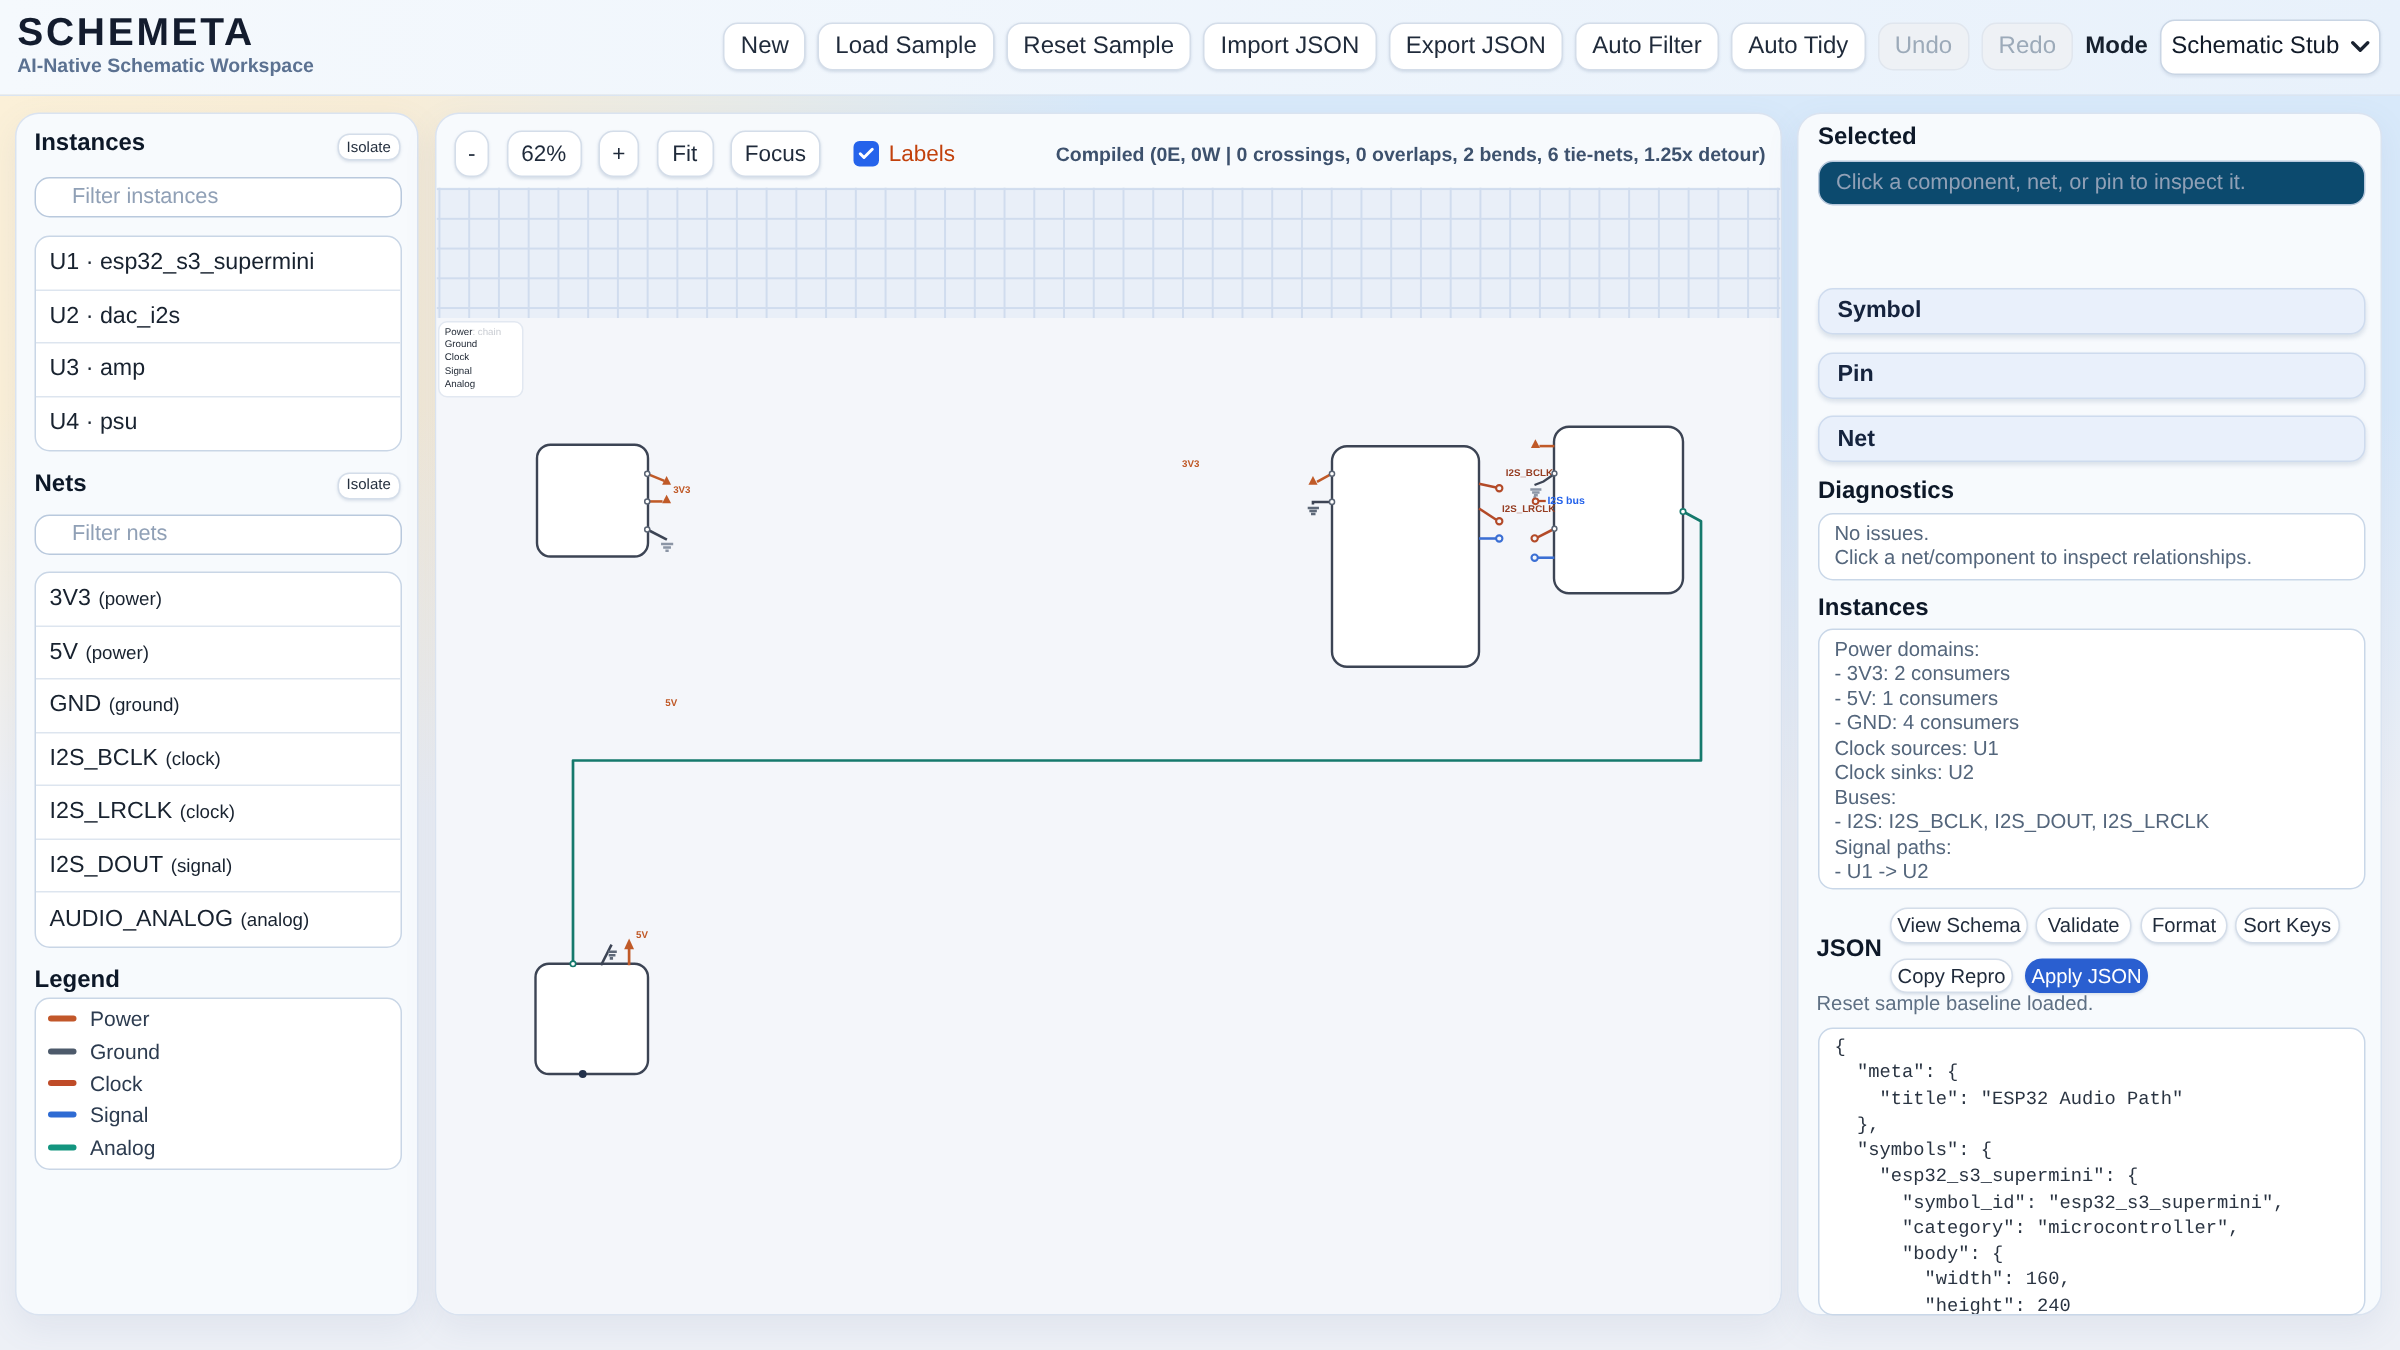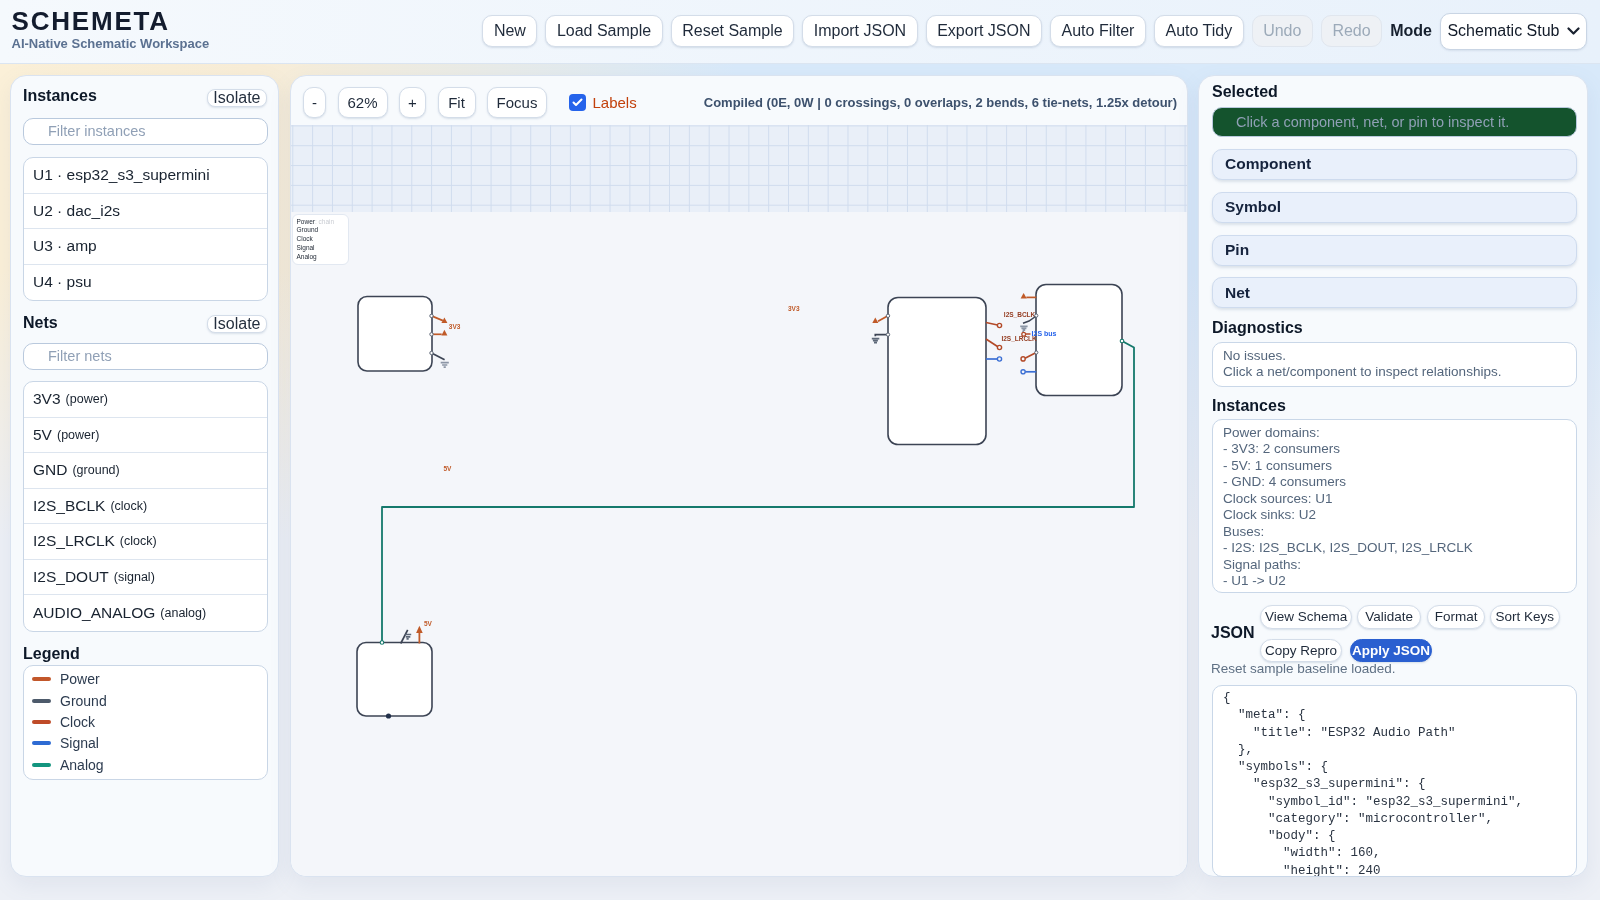--- a/index.html
+++ b/index.html
@@ -43,21 +43,21 @@
 }
 #lpanel { left:10px;  width:269px; }
 #cpanel { left:290px; width:898px; }
 #rpanel { left:1198px; width:390px; }
 .panel > * { position:absolute; }
 
 h2 { font-size:16px; font-weight:700; color:#0d1828; line-height:18px; }
 .mini {
   height:18px; padding:0 5.5px; display:inline-flex; align-items:center;
   background:#fff; border:1px solid #d4dde9; border-radius:8px;
-  font-size:16px; color:#25303f; box-shadow:0 1px 2px rgba(130,150,180,.25);
+  font-size:10px; color:#25303f; box-shadow:0 1px 2px rgba(130,150,180,.25);
 }
 .filter {
   height:27px; left:12px; right:10px; border:1px solid #b9c9dd; border-radius:10px;
   background:#fff; display:flex; align-items:center; padding:0 24px;
   font-size:14.5px; color:#90a0b6;
 }
 .list { left:12px; right:10px; background:#fff; border:1px solid #c9d6e6; border-radius:10px; overflow:hidden; }
 .list .row {
   height:35.5px; display:flex; align-items:center; padding:0 9px;
   font-size:15.5px; color:#18222f; border-bottom:1px solid #dde5ef;
@@ -98,21 +98,21 @@
   background:#fff; border:1px solid #e2e8f1; border-radius:6px;
   padding:3px 4px; font-size:6.5px; line-height:8.9px; color:#242c38;
 }
 .minileg .f { color:#c9ccd2; }
 svg.schem { position:absolute; left:0; top:0; }
 
 
 .rin { left:13px; right:10px; }
 .inspect {
   height:30px; border:1px solid #b9c9dd; border-radius:10px;
-  background:#14532d; display:flex; align-items:center; padding:0 23px;
+  background:#0c4a6e; display:flex; align-items:center; padding:0 11px;
   font-size:14.5px; color:#90a0b6;
 }
 .acc {
   height:31px; background:#e9f0fb; border:1px solid #cedbee; border-radius:10px;
   display:flex; align-items:center; padding:0 12px;
   font-size:15.5px; font-weight:700; color:#15233d;
   box-shadow:0 2px 3px rgba(120,140,170,.22);
 }
 .infobox {
   background:#fff; border:1px solid #c9d7e8; border-radius:10px;
@@ -277,35 +277,34 @@
 
       <text x="497" y="186" font-size="6.5" font-weight="bold" fill="#c05a28">3V3</text>
       <text x="152.5" y="345.5" font-size="6.5" font-weight="bold" fill="#c05a28">5V</text>
     </svg>
   </div>
 </div>
 
 <div class="panel" id="rpanel">
   <h2 style="left:13px; top:7.2px;">Selected</h2>
   <div class="inspect rin" style="top:31px;">Click a component, net, or pin to inspect it.</div>
-  <div class="acc rin" style="top:72.5px;">Component</div>
   <div class="acc rin" style="top:115.8px;">Symbol</div>
   <div class="acc rin" style="top:158.5px;">Pin</div>
   <div class="acc rin" style="top:201px;">Net</div>
   <h2 style="left:13px; top:242.7px;">Diagnostics</h2>
   <div class="infobox rin" style="top:265.5px; height:45px;">No issues.<br>Click a net/component to inspect relationships.</div>
   <h2 style="left:13px; top:320.7px;">Instances</h2>
   <div class="infobox rin" style="top:343px; height:174px;">Power domains:<br>- 3V3: 2 consumers<br>- 5V: 1 consumers<br>- GND: 4 consumers<br>Clock sources: U1<br>Clock sinks: U2<br>Buses:<br>- I2S: I2S_BCLK, I2S_DOUT, I2S_LRCLK<br>Signal paths:<br>- U1 -&gt; U2</div>
   <h2 style="left:12px; top:547.8px;">JSON</h2>
   <span class="jbtn" style="left:60.8px; top:529px; width:92.5px;">View Schema</span>
   <span class="jbtn" style="left:158.3px; top:529px; width:63.7px;">Validate</span>
   <span class="jbtn" style="left:228.3px; top:529px; width:57.5px;">Format</span>
   <span class="jbtn" style="left:290.8px; top:529px; width:70px;">Sort Keys</span>
   <span class="jbtn" style="left:60.8px; top:562.5px; width:82.5px;">Copy Repro</span>
-  <span class="jbtn blue" style="left:150.8px; top:562.5px; width:82.5px;font-weight:bold;">Apply JSON</span>
+  <span class="jbtn blue" style="left:150.8px; top:562.5px; width:82.5px;">Apply JSON</span>
   <div class="status" style="left:12px; top:585px;">Reset sample baseline loaded.</div>
   <div class="codebox rin" style="top:609px;">{
   "meta": {
     "title": "ESP32 Audio Path"
   },
   "symbols": {
     "esp32_s3_supermini": {
       "symbol_id": "esp32_s3_supermini",
       "category": "microcontroller",
       "body": {

